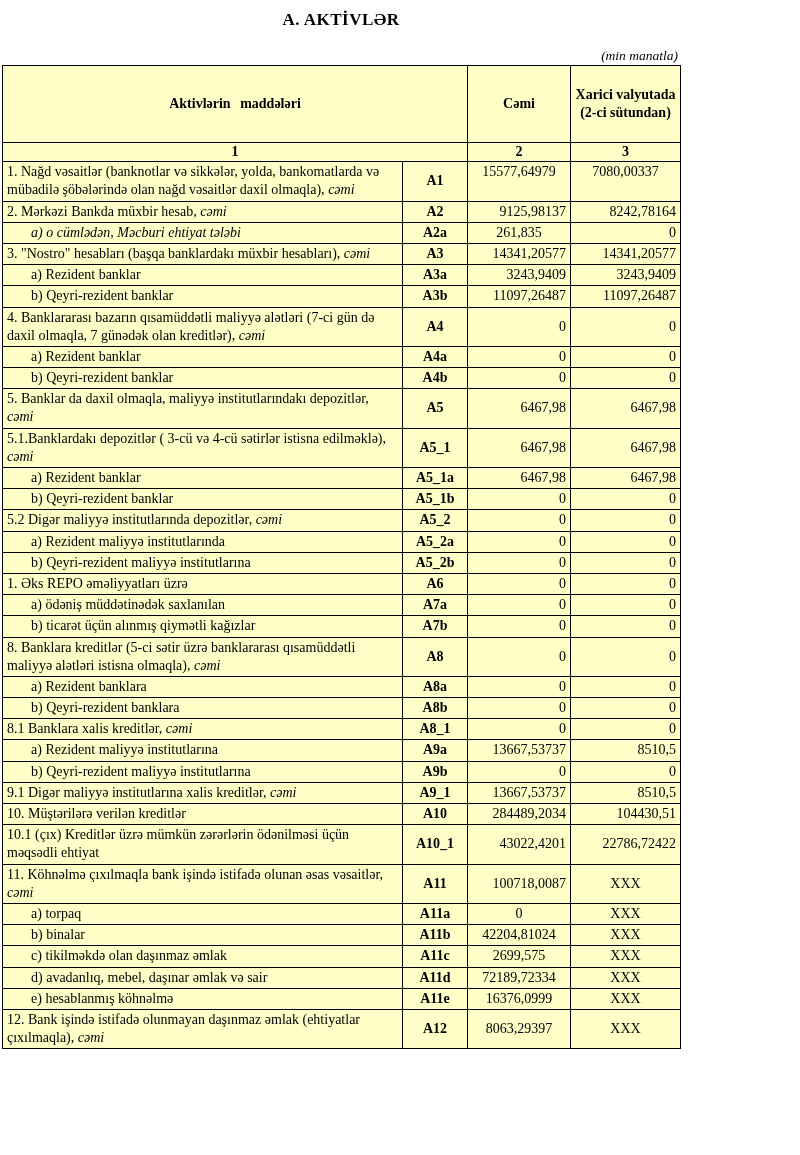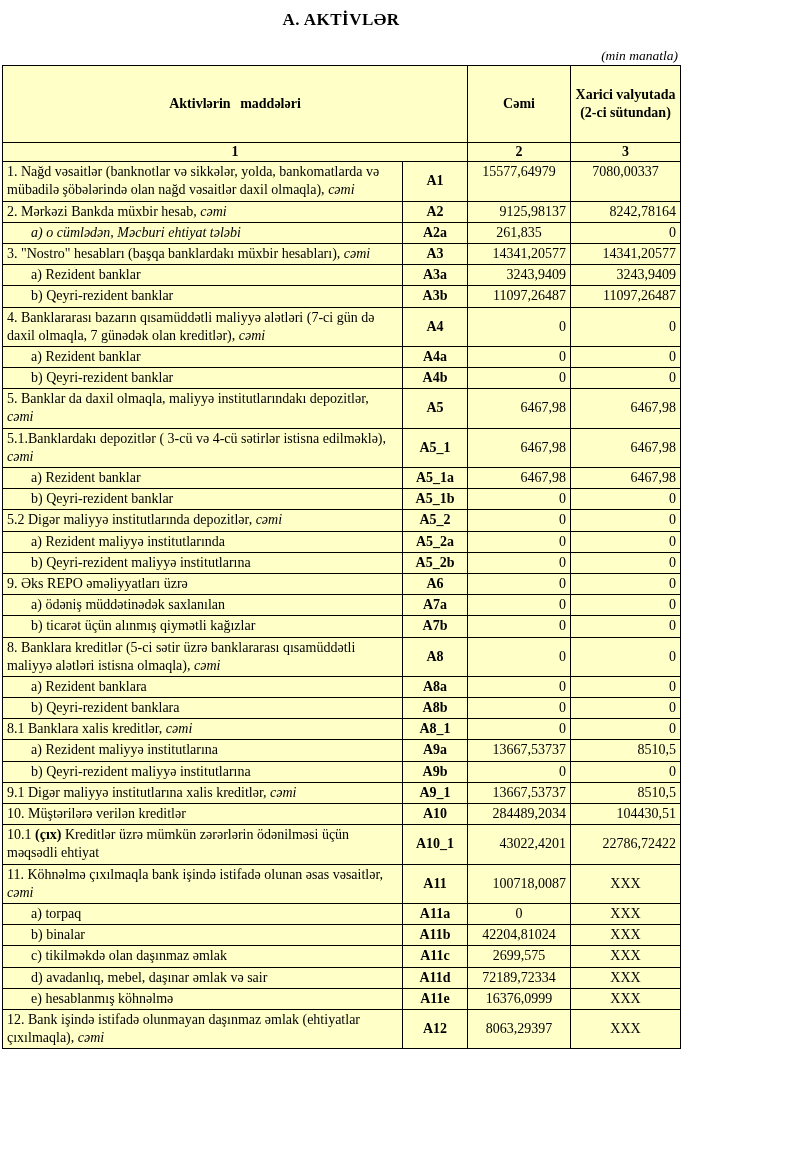--- a/index.html
+++ b/index.html
@@ -57,21 +57,21 @@
   .th-items { word-spacing: 6px; }
   td.label { text-align: left; vertical-align: middle; }
   td.label.indent { padding-left: 28px; }
   td.label.italic-all { font-style: italic; }
   td.code { text-align: center; vertical-align: middle; font-weight: bold; }
   td.num { text-align: right; padding-right: 6px; vertical-align: middle; }
   td.center { text-align: center; vertical-align: middle; }
   td.white { background: #ffffff; text-align: center; }
   td.vtop { vertical-align: top; }
   .i { font-style: italic; }
-  .b { font-weight: bold; }
+  .b { font-weight: normal; }
 </style>
 </head>
 <body>
 
 <div class="page">
   <div class="sheet">
     <div class="title">A. AKTİVLƏR</div>
     <div class="unit-note">(min manatla)</div>
     <table class="assets">
       <colgroup>
@@ -183,21 +183,21 @@
             <td class="num">0</td>
             <td class="num">0</td>
           </tr>
           <tr>
             <td class="label indent"><span>b) Qeyri-rezident maliyyə institutlarına</span></td>
             <td class="code">A5_2b</td>
             <td class="num">0</td>
             <td class="num">0</td>
           </tr>
           <tr>
-            <td class="label"><span>9. Əks REPO əməliyyatları üzrə</span></td>
+            <td class="label"><span>1. Əks REPO əməliyyatları üzrə</span></td>
             <td class="code">A6</td>
             <td class="num">0</td>
             <td class="num">0</td>
           </tr>
           <tr>
             <td class="label indent"><span>a) ödəniş müddətinədək saxlanılan</span></td>
             <td class="code">A7a</td>
             <td class="num">0</td>
             <td class="num">0</td>
           </tr>

